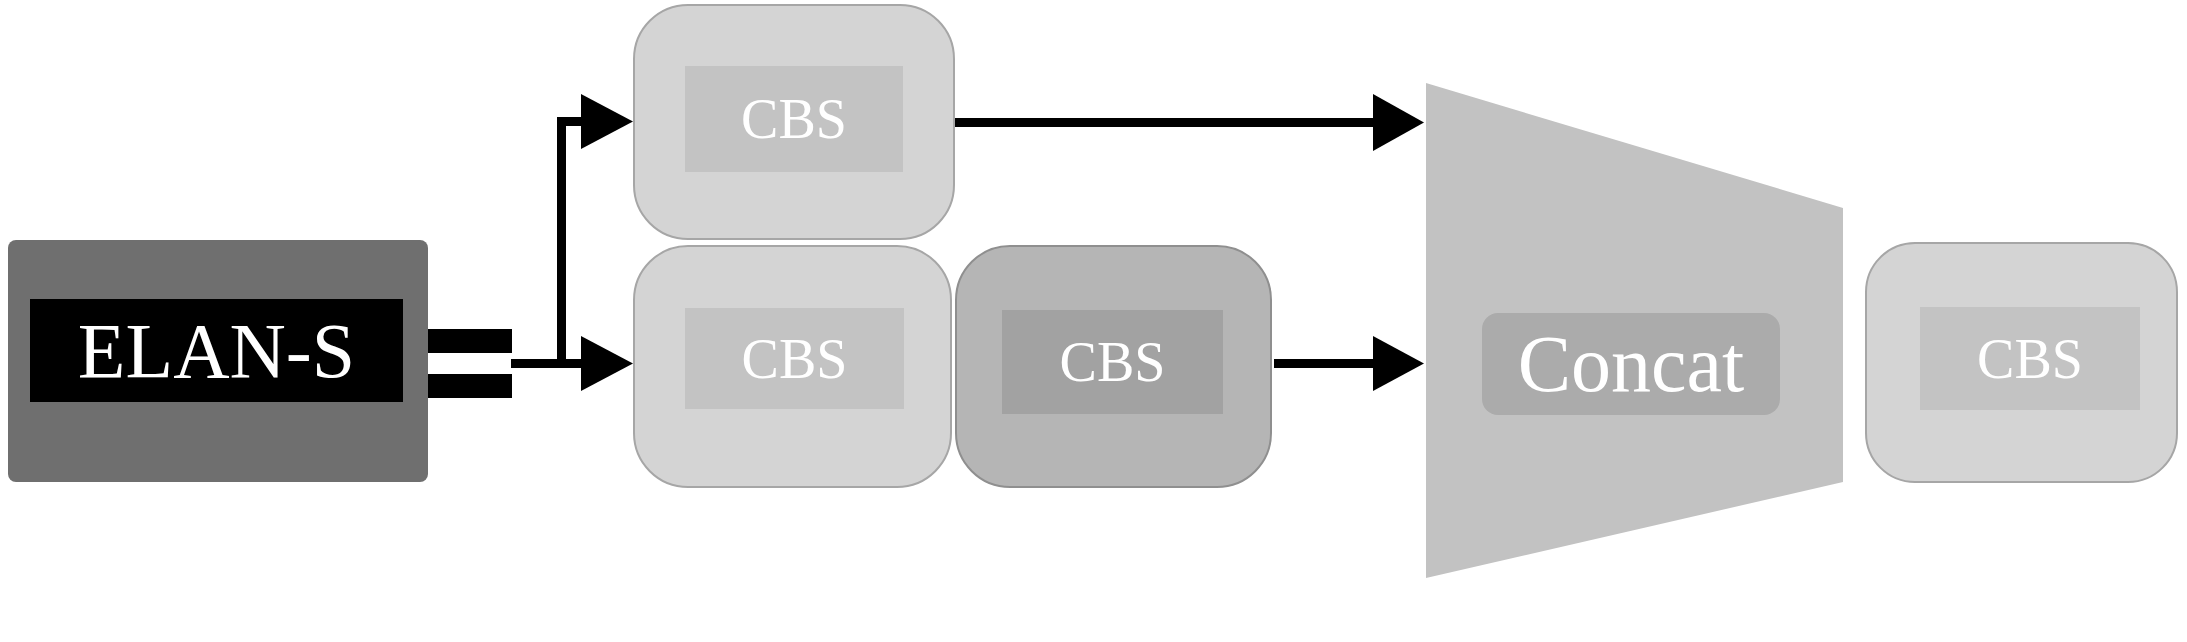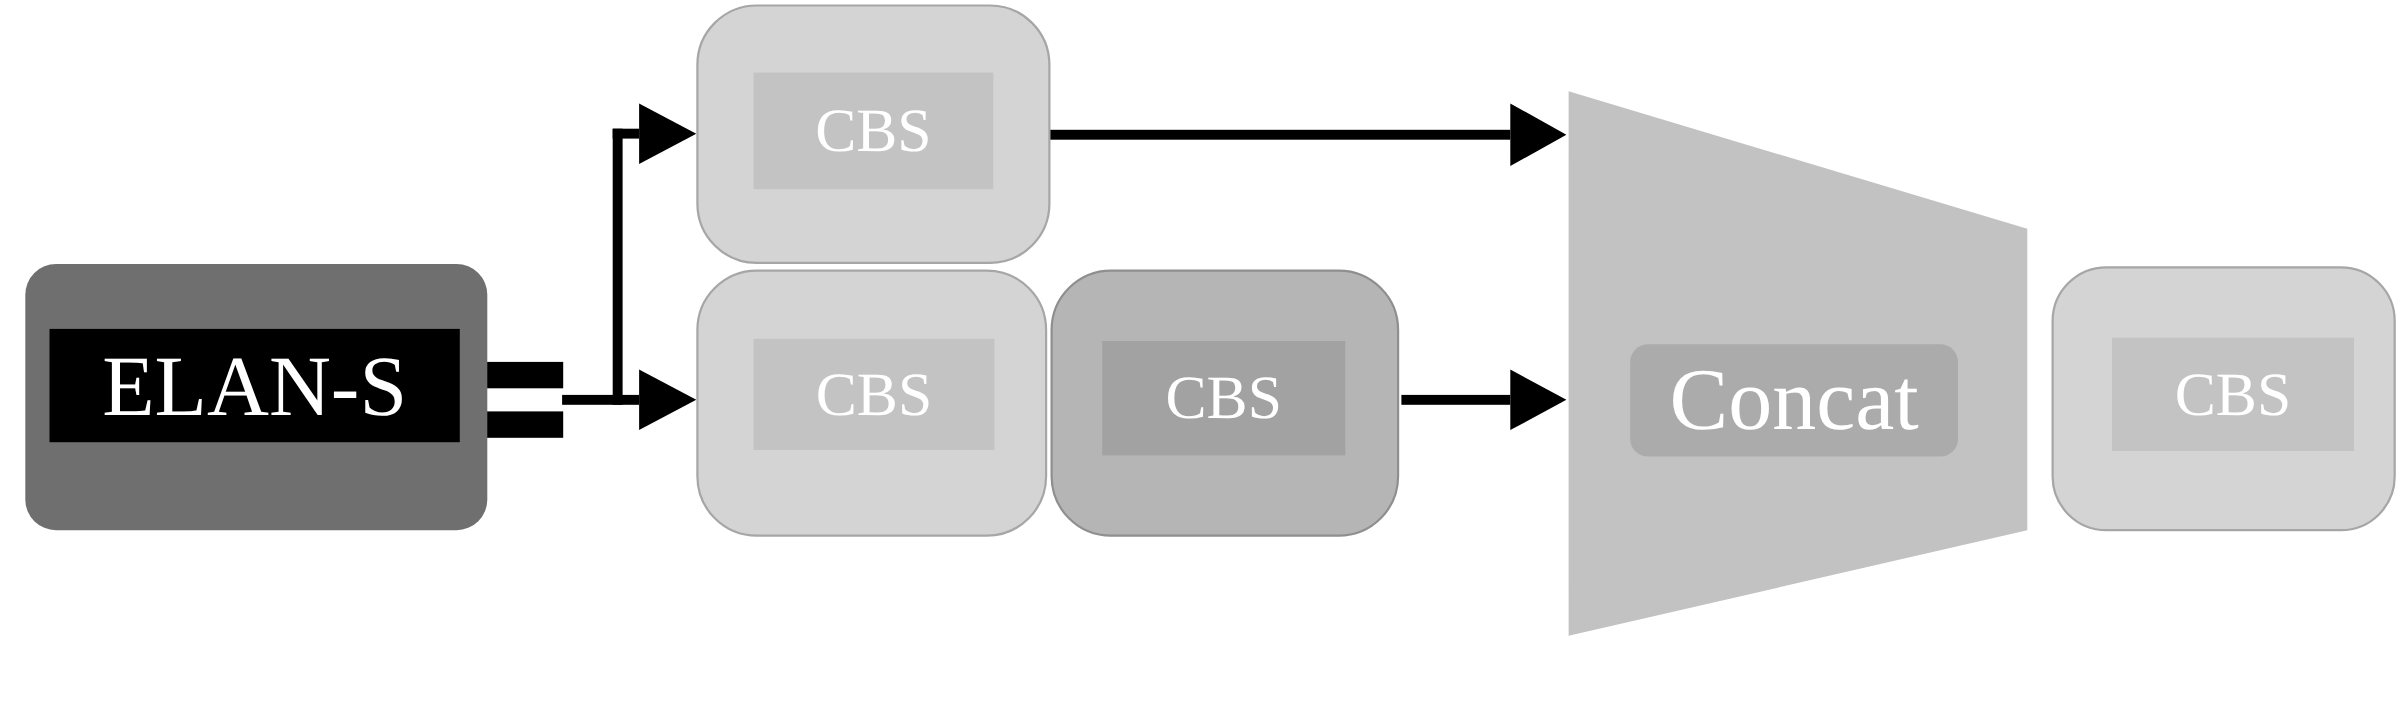--- a/index.html
+++ b/index.html
@@ -29,22 +29,21 @@
     position:absolute;left:0;top:0;width:2187px;height:642px;z-index:1;
   }
   .cn{fill:var(--connector);}
   .trap{fill:var(--trapezoid-fill);}
   .node{
     position:absolute;z-index:2;box-sizing:border-box;
   }
   .node-elan{
     left:8px;top:240px;width:420px;height:242px;
     background:var(--elan-fill);
-    border-radius:28px;
-    margin-left:15px;
+    border-radius:8px;
   }
   .elan-label-box{
     position:absolute;left:22px;top:59px;width:373px;height:103px;
     background:var(--elan-label-bg);
     display:flex;align-items:center;justify-content:center;
   }
   .elan-label-box .lbl{
     color:var(--text);font-size:78px;line-height:1;white-space:nowrap;
   }
   .cbs{

